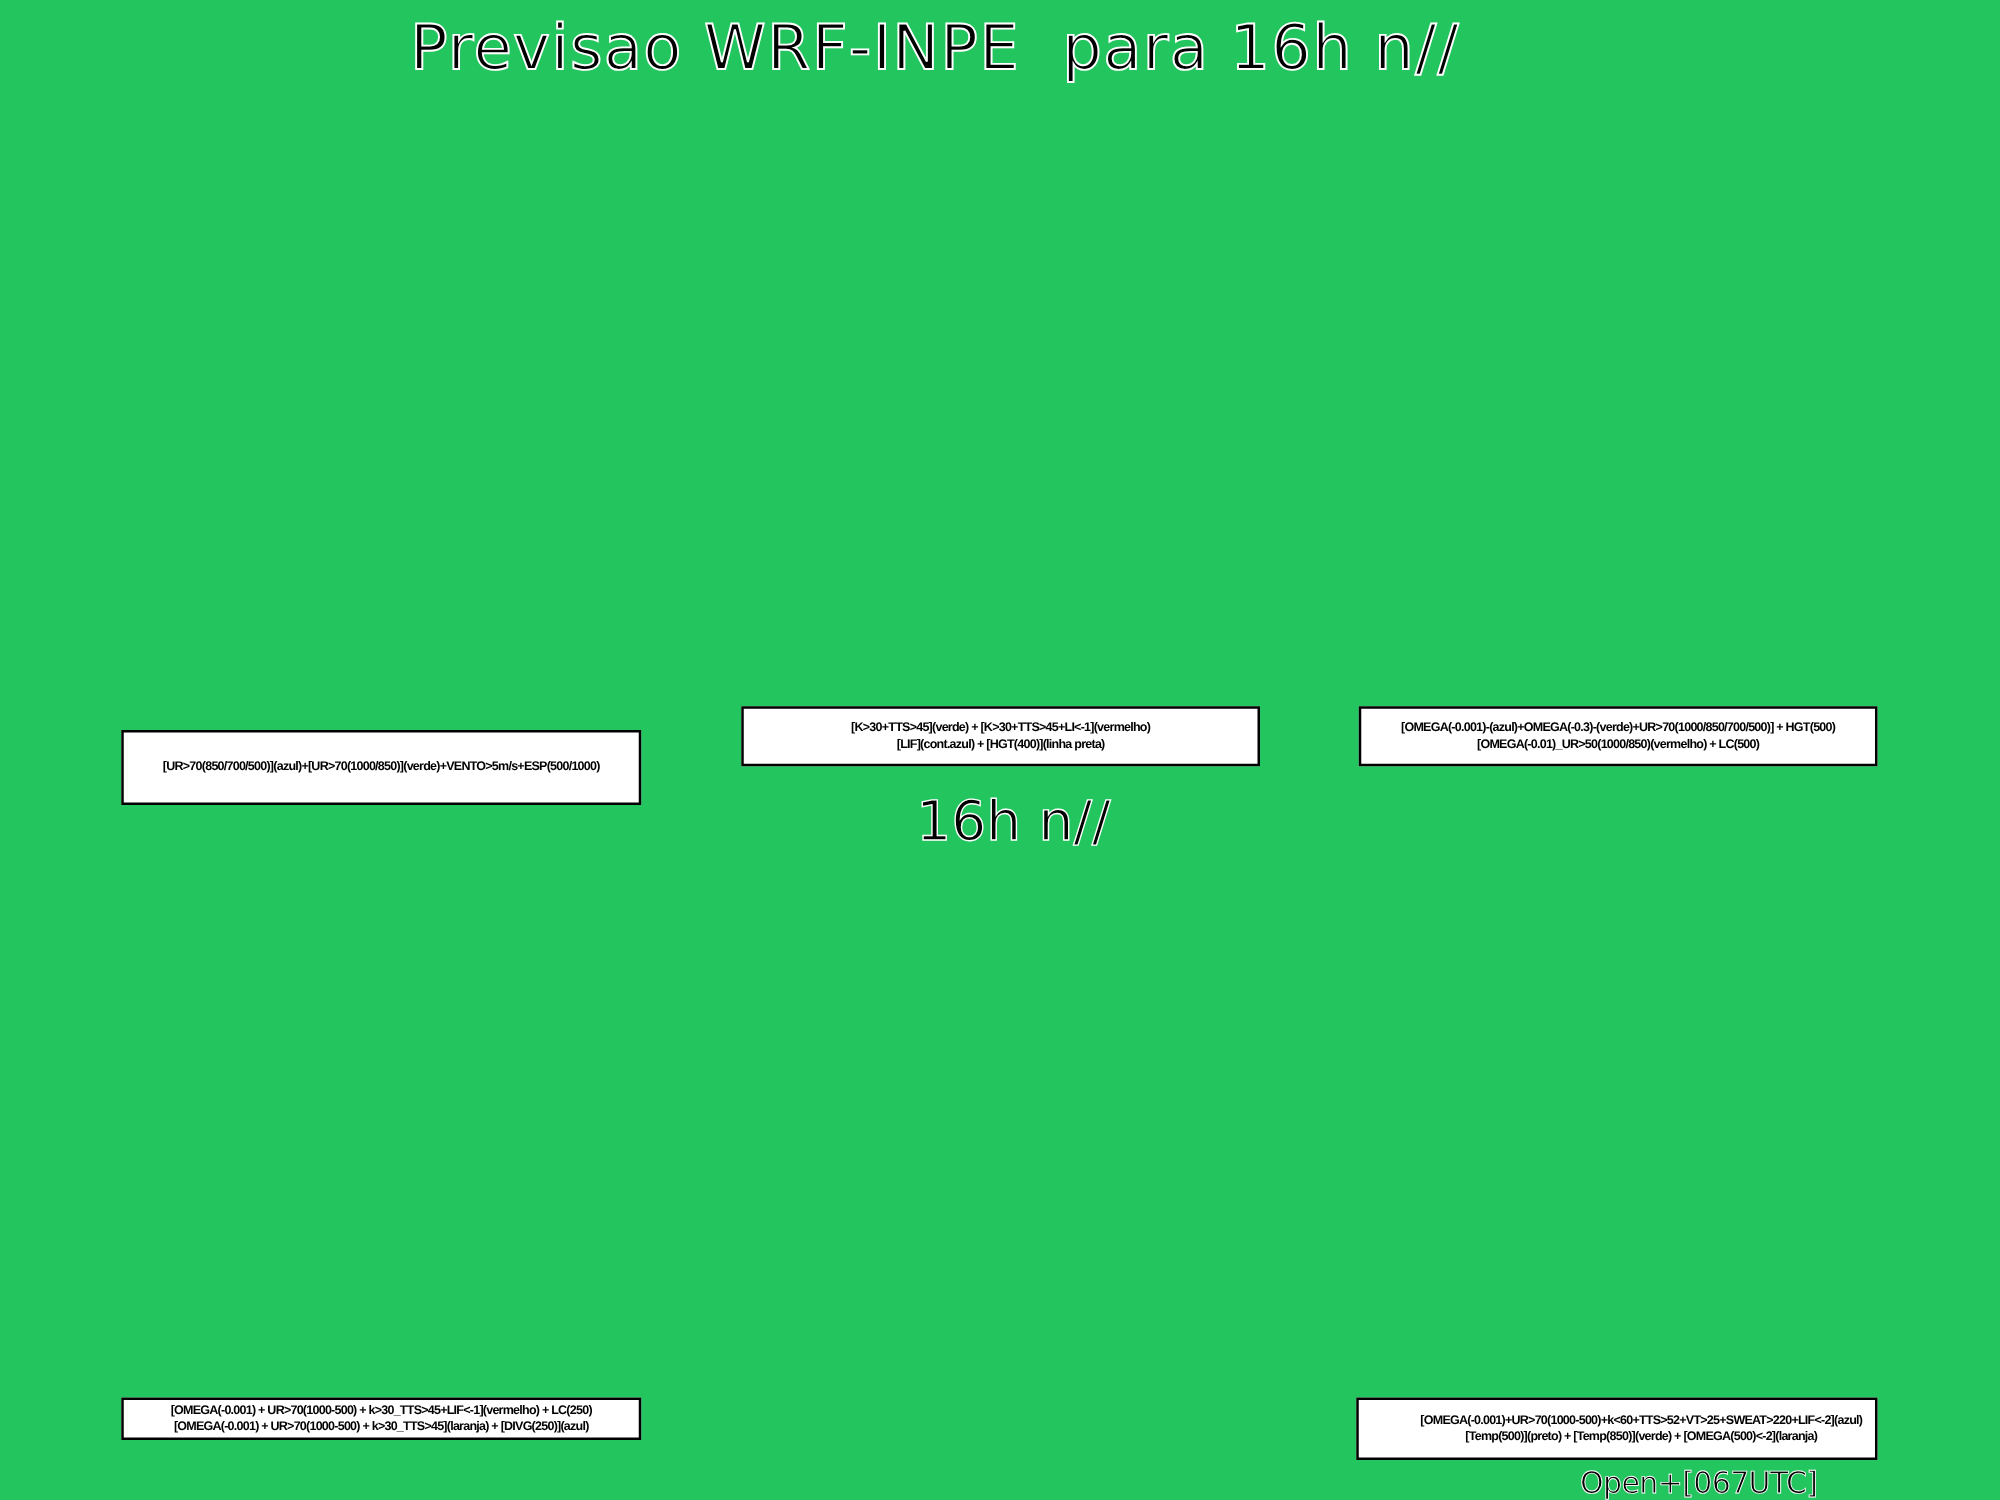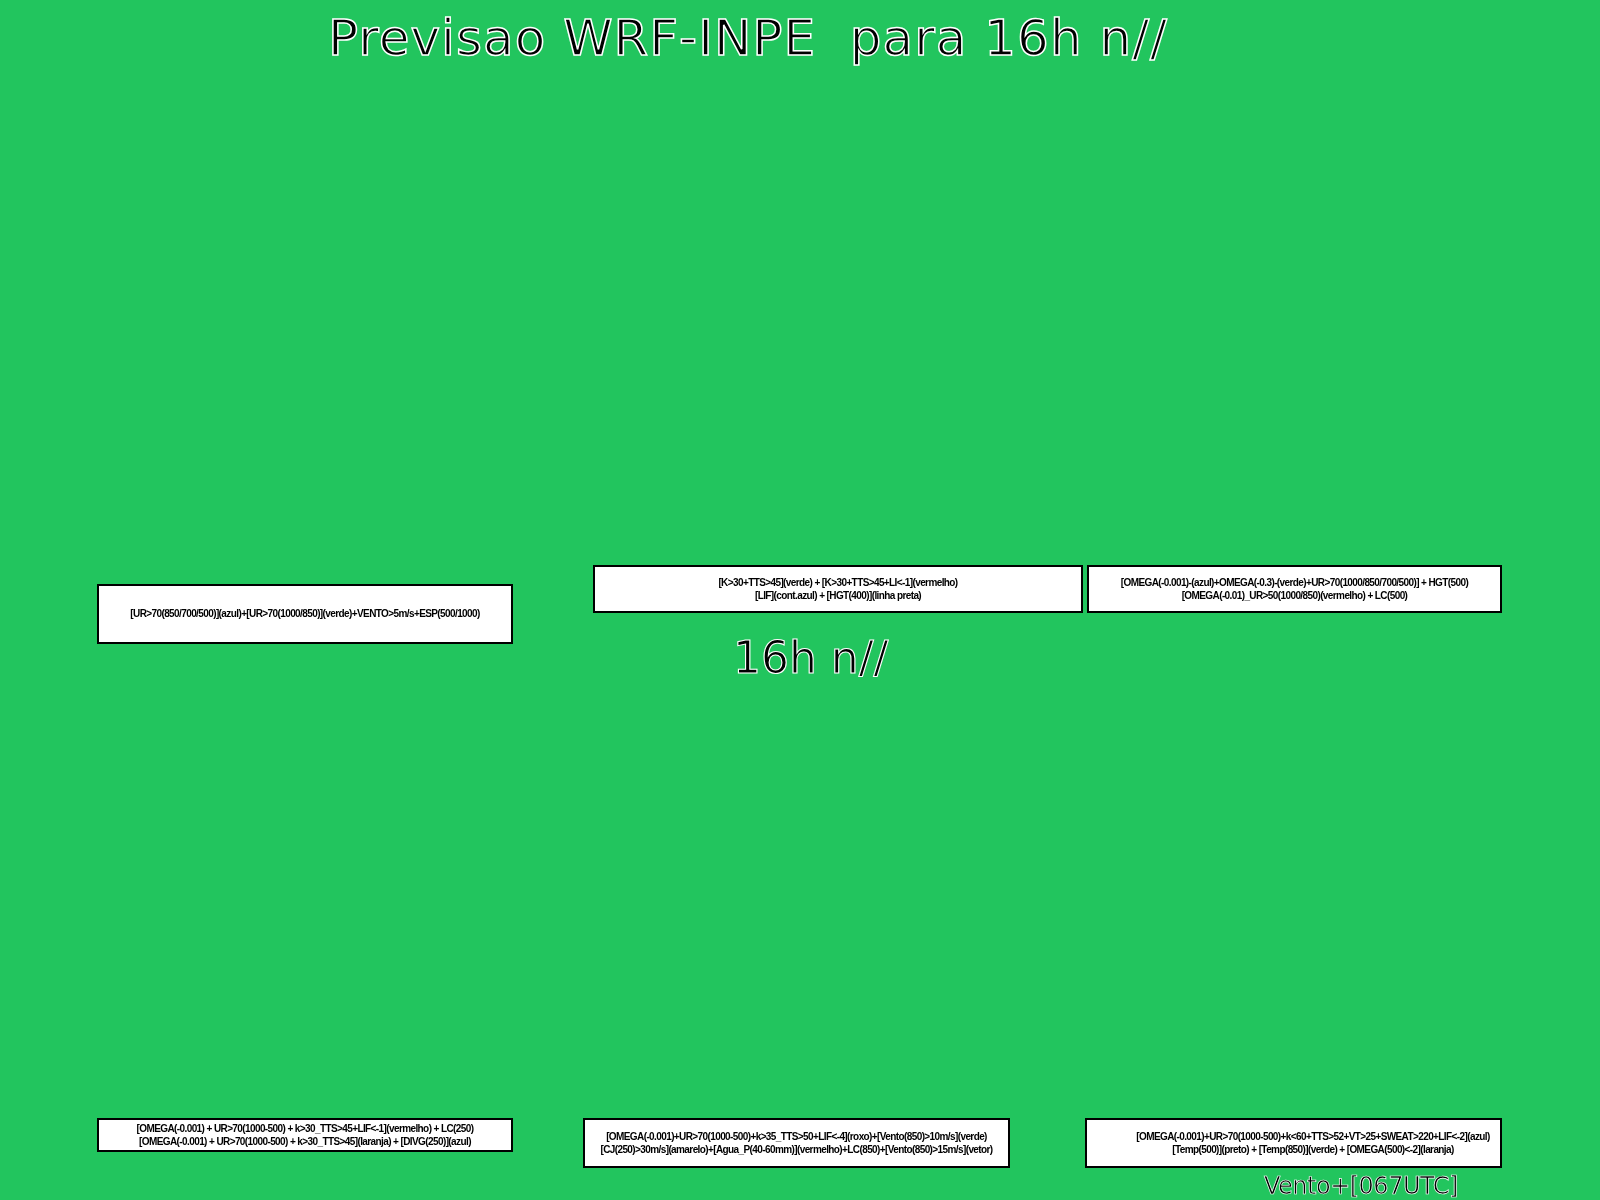--- a/index.html
+++ b/index.html
@@ -64,21 +64,21 @@
     font-weight: 700;
     font-size: 10px;
     line-height: 13.5px;
     letter-spacing: -0.6px;
     white-space: nowrap;
     color: #000000;
     text-align: center;
   }
   
   #box1 { left: 97px;  top: 584px;  width: 416px; height: 60px; }
-  #box2 { left: 593px; top: 565px;  width: 490px; height: 48px; }
+  #box2 { left: 593px; top: 565px;  width: 415px; height: 48px; }
   #box3 { left: 1087px;top: 565px;  width: 415px; height: 48px; justify-content: center; }
   #box4 { left: 97px;  top: 1118px; width: 416px; height: 34px; }
   #box5 { left: 583px; top: 1118px; width: 427px; height: 50px; }
   #box6 { left: 1085px;top: 1118px; width: 417px; height: 50px; padding-left: 39px; }
 </style>
 </head>
 <body>
 
 <div id="canvas">
 
@@ -98,25 +98,21 @@
     <div class="cap-line">[OMEGA(-0.01)_UR&gt;50(1000/850)(vermelho) + LC(500)</div>
   </div>
 
   <div class="hershey center-label">16h n//</div>
 
   <div id="box4" class="caption-box">
     <div class="cap-line">[OMEGA(-0.001) + UR&gt;70(1000-500) + k&gt;30_TTS&gt;45+LIF&lt;-1](vermelho) + LC(250)</div>
     <div class="cap-line">[OMEGA(-0.001) + UR&gt;70(1000-500) + k&gt;30_TTS&gt;45](laranja) + [DIVG(250)](azul)</div>
   </div>
 
-  <div id="box5" class="caption-box">
-    <div class="cap-line">[OMEGA(-0.001)+UR&gt;70(1000-500)+k&gt;35_TTS&gt;50+LIF&lt;-4](roxo)+[Vento(850)&gt;10m/s](verde)</div>
-    <div class="cap-line">[CJ(250)&gt;30m/s](amarelo)+[Agua_P(40-60mm)](vermelho)+LC(850)+[Vento(850)&gt;15m/s](vetor)</div>
-  </div>
 
   <div id="box6" class="caption-box">
     <div class="cap-line">[OMEGA(-0.001)+UR&gt;70(1000-500)+k&lt;60+TTS&gt;52+VT&gt;25+SWEAT&gt;220+LIF&lt;-2](azul)</div>
     <div class="cap-line">[Temp(500)](preto) + [Temp(850)](verde) + [OMEGA(500)&lt;-2](laranja)</div>
   </div>
 
-  <div class="hershey footer-label">Vento+[067UTC]</div>
+  <div class="hershey footer-label">Open+[067UTC]</div>
 
 </div>
 
 </body></html>

